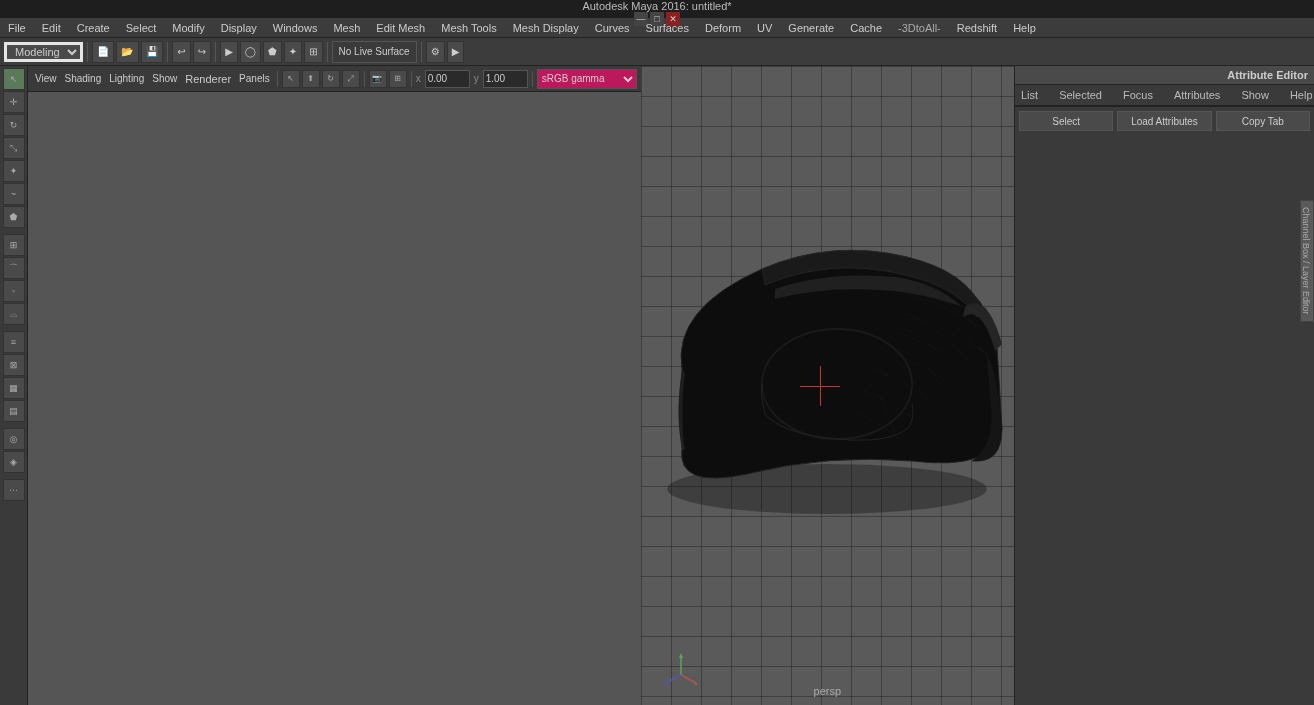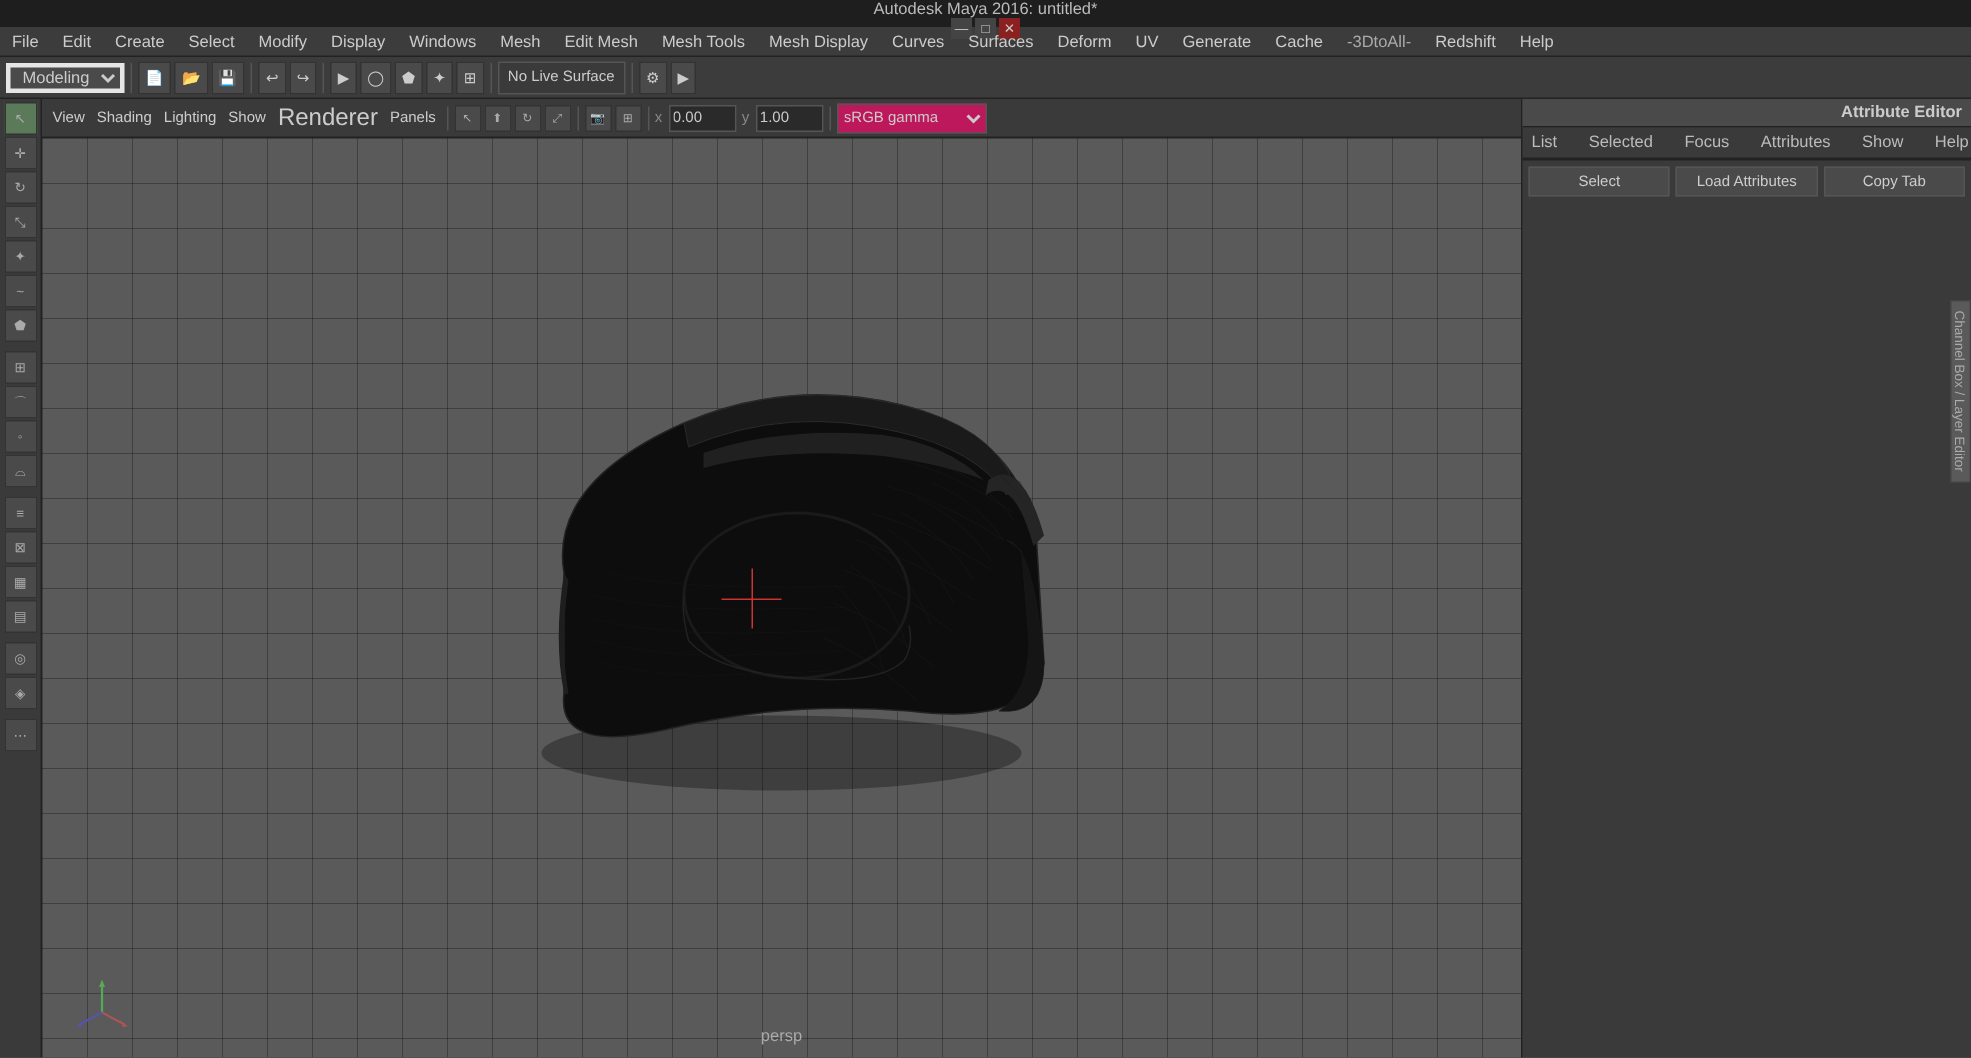--- a/index.html
+++ b/index.html
@@ -110,21 +110,21 @@
       cursor: pointer;
       font-size: 9px;
       color: #aaa;
     }
     .palette-btn.active { background: #5a7a5a; }
 
     
     #viewport-area {
       flex: 1;
       display: flex;
-      flex-direction: column;
+      flex-direction: row;
       background: #555;
       position: relative;
     }
     #viewport-toolbar {
       background: #3a3a3a;
       height: 26px;
       display: flex;
       align-items: center;
       padding: 0 4px;
       gap: 2px;
@@ -388,21 +388,21 @@
     <div class="palette-btn">⋯</div>
   </div>
 
   <div id="viewport-area">
 
     <div id="viewport-toolbar">
       <div class="menu-item" style="font-size:10px; padding:0 3px;">View</div>
       <div class="menu-item" style="font-size:10px; padding:0 3px;">Shading</div>
       <div class="menu-item" style="font-size:10px; padding:0 3px;">Lighting</div>
       <div class="menu-item" style="font-size:10px; padding:0 3px;">Show</div>
-      <div class="menu-item" style="font-size:16px; padding:0 3px;">Renderer</div>
+      <div class="menu-item" style="font-size:11px; padding:0 3px;">Renderer</div>
       <div class="menu-item" style="font-size:10px; padding:0 3px;">Panels</div>
       <div class="vp-separator"></div>
 
       <div class="vp-btn">↖</div>
       <div class="vp-btn">⬆</div>
       <div class="vp-btn">↻</div>
       <div class="vp-btn">⤢</div>
       <div class="vp-separator"></div>
       <div class="vp-btn">📷</div>
       <div class="vp-btn">⊞</div>

